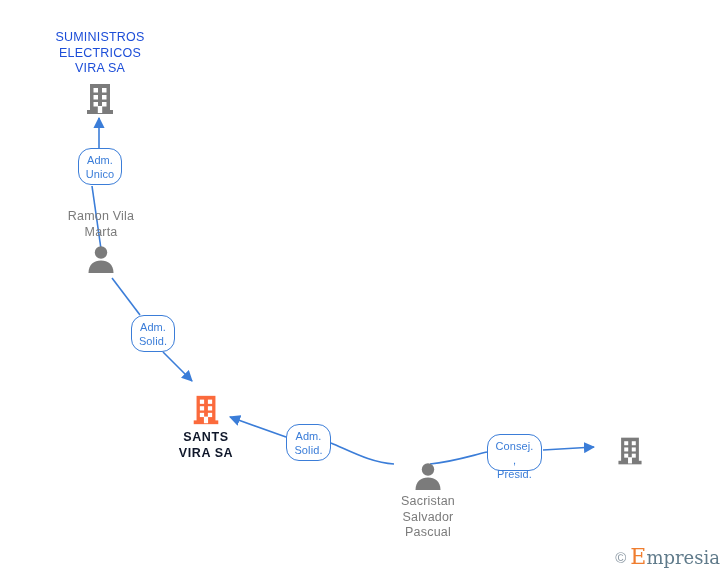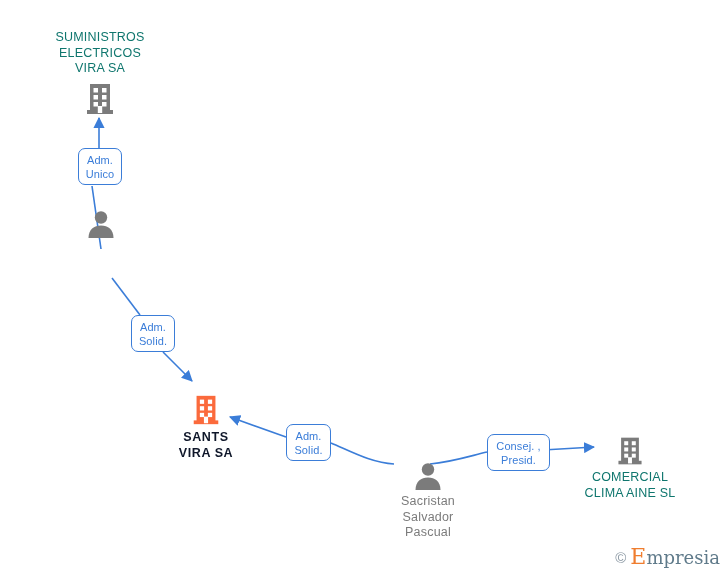--- a/index.html
+++ b/index.html
@@ -44,36 +44,36 @@
   .node-label {
     margin-top: 3px;
     text-align: center;
     font-size: 12.5px;
     line-height: 15.5px;
     color: #7b7b7b;
     white-space: pre-line;
     letter-spacing: 0.2px;
   }
   .node-label.company-label {
-    color: #0f766e;
+    color: #1d4ed8;
   }
   .node-label.focus-label {
     color: #0f172a;
     font-weight: bold;
     letter-spacing: 0.6px;
   }
   .node.company-top .node-label {
     margin-top: 0;
     margin-bottom: 4px;
   }
   .edge-label {
     position: absolute;
     box-sizing: border-box;
     border: 1.4px solid #3b7dd8;
-    border-radius: 7px;
+    border-radius: 13px;
     background: #ffffff;
     color: #3b7dd8;
     font-size: 11px;
     line-height: 14px;
     text-align: center;
     padding: 4px 6px 4px 6px;
     white-space: pre-line;
     letter-spacing: 0.1px;
   }
   .watermark {
@@ -139,20 +139,22 @@
         <rect x="11.5" y="14" width="4.5" height="4.5" fill="#ffffff"></rect>
         <rect x="20" y="14" width="4.5" height="4.5" fill="#ffffff"></rect>
         <rect x="11.5" y="21" width="4.5" height="4.5" fill="#ffffff"></rect>
         <rect x="20" y="21" width="4.5" height="4.5" fill="#ffffff"></rect>
         <rect x="15.8" y="25" width="4.4" height="7" fill="#ffffff"></rect>
       </svg>
     </span>
   </div>
 
   <div class="node company-top" style="left:101px; top:209px;">
+    <div class="node-label">Ramon Vila
+Marta</div>
     <span class="node-icon">
       <svg width="30" height="30" viewBox="0 0 30 30" xmlns="http://www.w3.org/2000/svg">
         <circle cx="15" cy="8.5" r="6.2" fill="#7b7b7b"></circle>
         <path d="M 2.5 29 C 2.5 20.5 8 16.5 15 16.5 C 22 16.5 27.5 20.5 27.5 29 Z" fill="#7b7b7b"></path>
       </svg>
     </span>
   </div>
 
   <div class="node" style="left:206px; top:393px;">
     <span class="node-icon">
@@ -191,34 +193,32 @@
         <rect x="5" y="29" width="26" height="4" fill="#7b7b7b"></rect>
         <rect x="11.5" y="7" width="4.5" height="4.5" fill="#ffffff"></rect>
         <rect x="20" y="7" width="4.5" height="4.5" fill="#ffffff"></rect>
         <rect x="11.5" y="14" width="4.5" height="4.5" fill="#ffffff"></rect>
         <rect x="20" y="14" width="4.5" height="4.5" fill="#ffffff"></rect>
         <rect x="11.5" y="21" width="4.5" height="4.5" fill="#ffffff"></rect>
         <rect x="20" y="21" width="4.5" height="4.5" fill="#ffffff"></rect>
         <rect x="15.8" y="25" width="4.4" height="7" fill="#ffffff"></rect>
       </svg>
     </span>
-    <div class="node-label company-label">COMERCIAL
-CLIMA AINE SL</div>
   </div>
 
   <div class="edge-label" style="left:78px; top:148px; width:44px; height:37px;">Adm.
 Unico</div>
 
   <div class="edge-label" style="left:131px; top:315px; width:44px; height:37px;">Adm.
 Solid.</div>
 
   <div class="edge-label" style="left:286px; top:424px; width:45px; height:37px;">Adm.
 Solid.</div>
 
-  <div class="edge-label" style="left:487px; top:434px; width:63px; height:37px;">Consej. ,
+  <div class="edge-label" style="left:487px; top:434px; width:55px; height:37px;">Consej. ,
 Presid.</div>
 
   <div class="watermark">
     <span class="copy">©</span>
     <span class="brand"><span class="cap">E</span><span>mpresia</span></span>
   </div>
 
 </div>
 
 </body></html>

